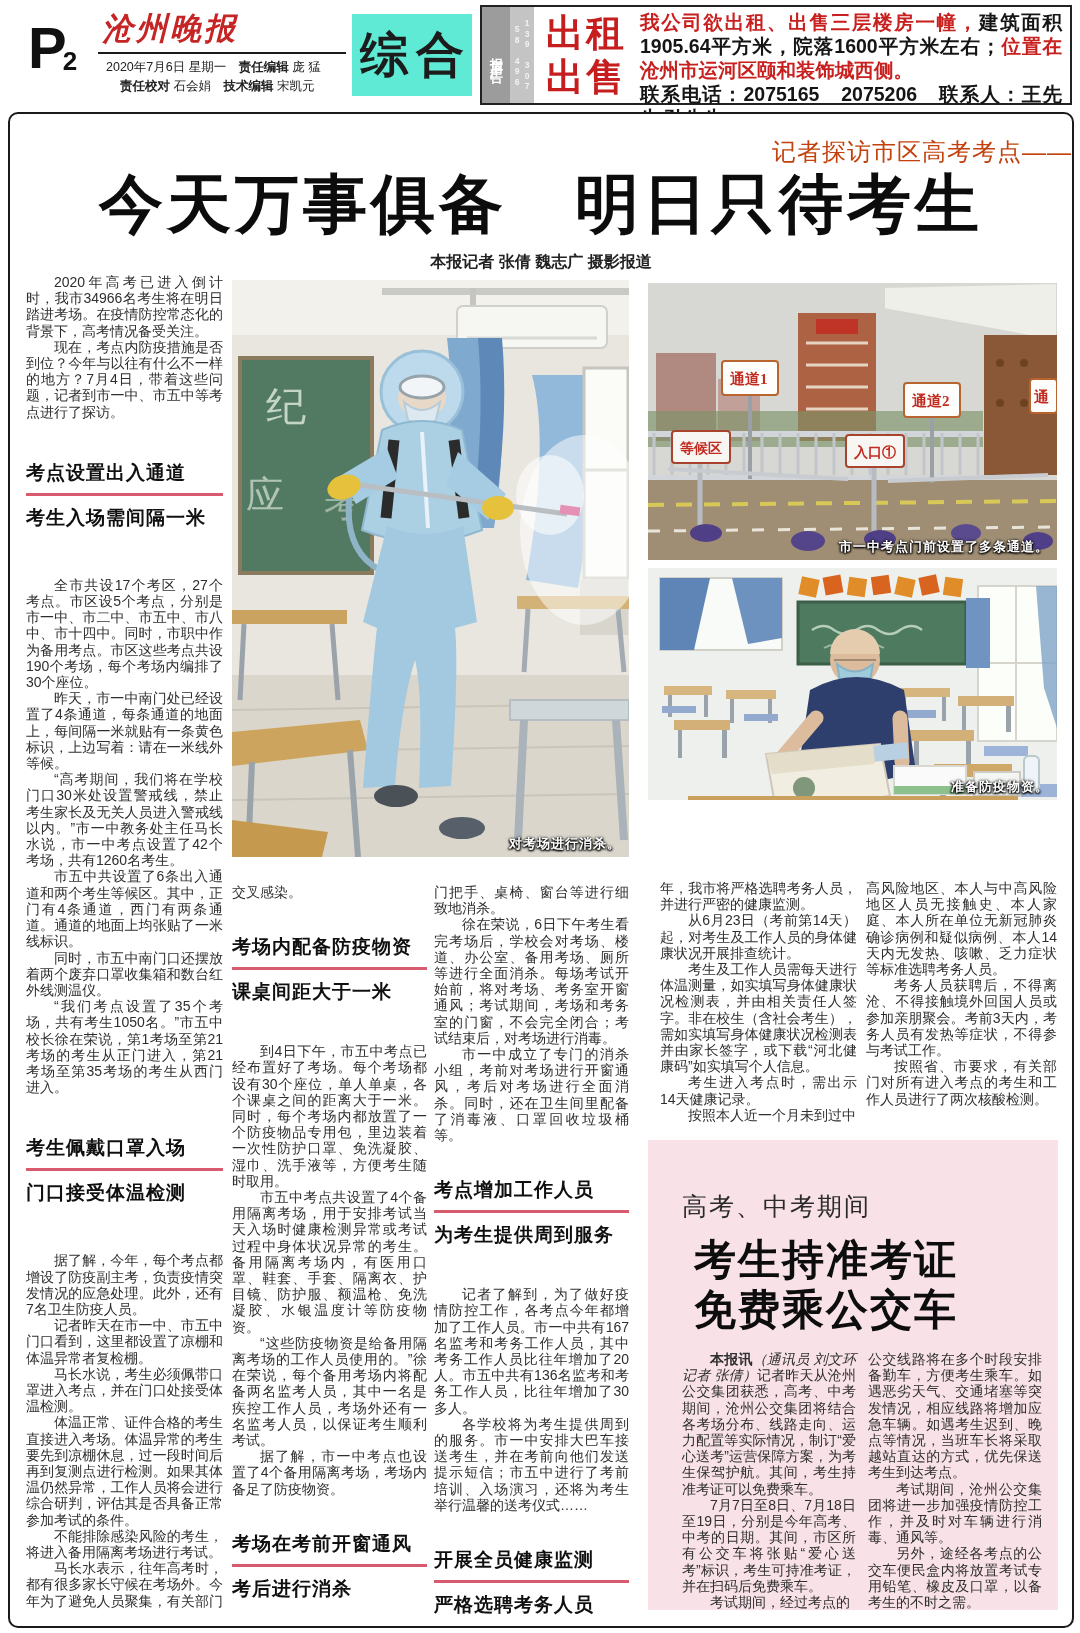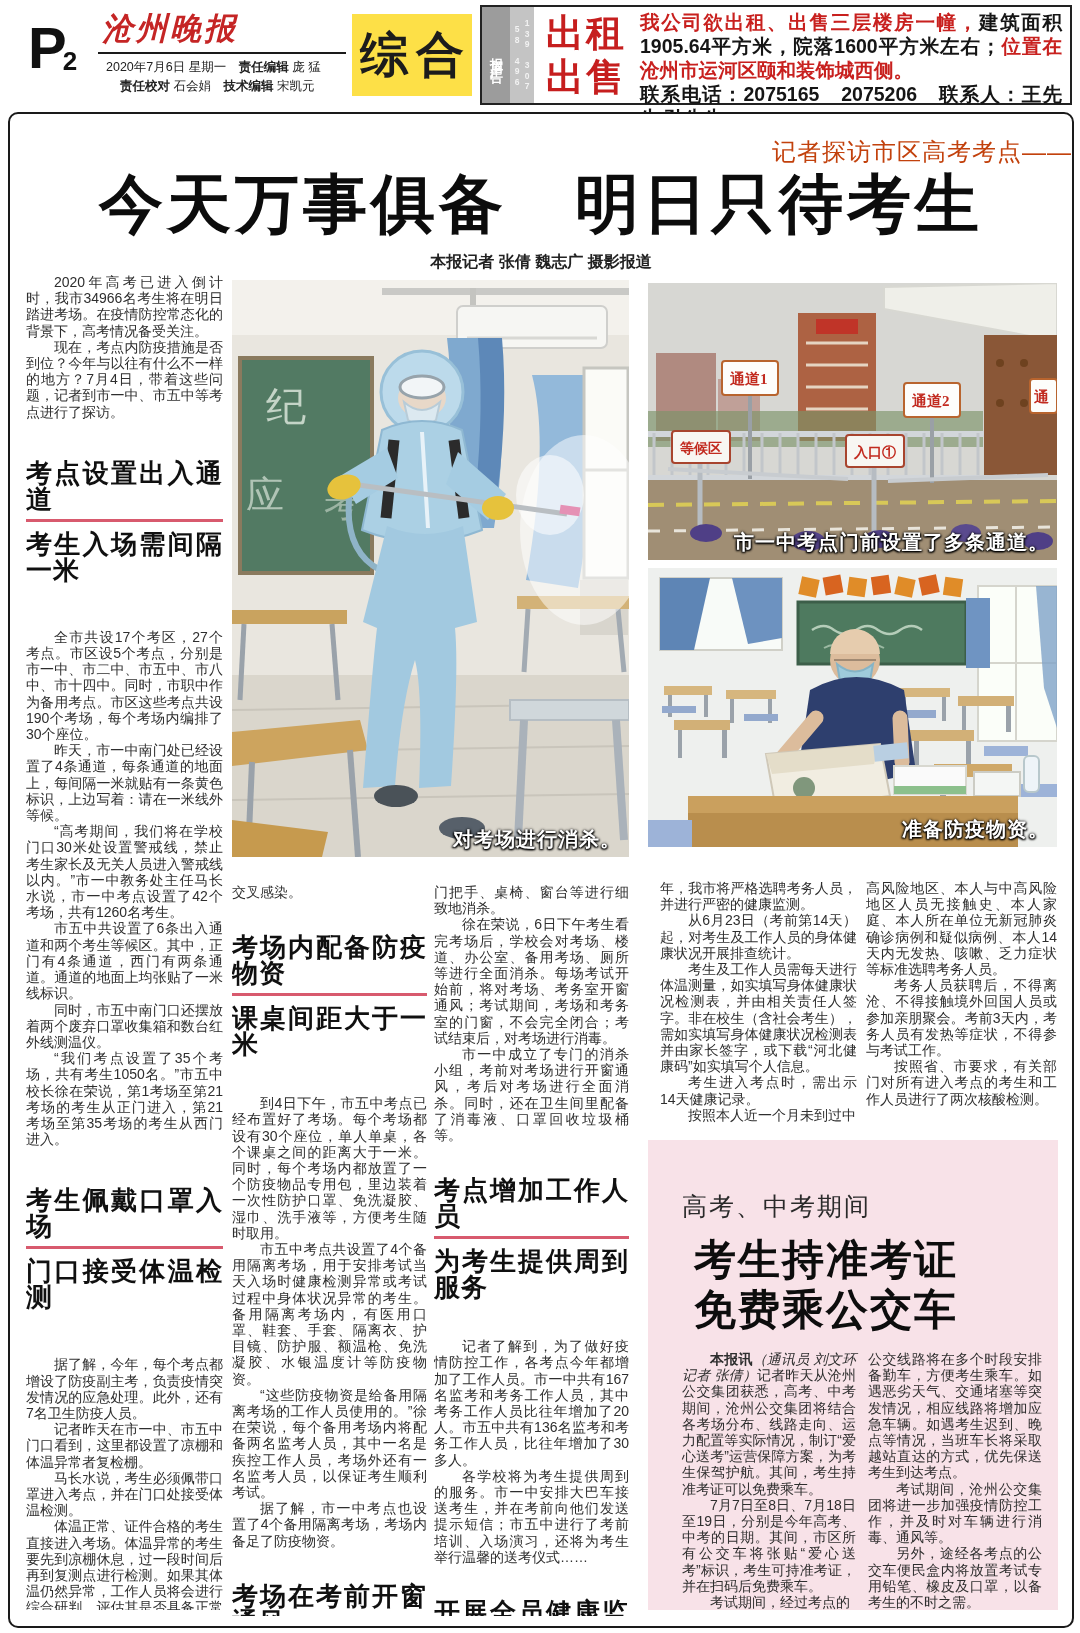--- a/index.html
+++ b/index.html
@@ -14,21 +14,21 @@
   .p-num { font-size:26px; font-weight:800; line-height:1; margin-left:-4px; }
   .paper-name {
     position:absolute; left:102px; top:8px; font-family:"DejaVu Serif",serif;
     font-style:italic; font-weight:800; font-size:31px; color:#c52525; letter-spacing:3px;
   }
   .mast-rule { position:absolute; left:98px; top:52px; width:248px; border-top:2.5px solid #1a1a1a; }
   .date-block { position:absolute; left:106px; top:58px; font-size:12.5px; line-height:19px; color:#222; white-space:nowrap; }
   .date-block b { font-weight:800; }
   .date-block .row2 { padding-left:14px; }
   .section-badge {
-    position:absolute; left:352px; top:14px; width:120px; height:82px; background:#fde047;
+    position:absolute; left:352px; top:14px; width:120px; height:82px; background:#5eead4;
     display:flex; align-items:center; justify-content:center; font-size:48px; color:#1c1c1c;
     letter-spacing:8px; padding-left:8px; box-sizing:border-box; font-weight:600;font-family:Liberation Mono, monospace;
   }
   
   .header-ad {
     position:absolute; left:480px; top:5px; width:592px; height:100px;
     border:2px solid #222; box-sizing:border-box; display:flex; background:#fff;
   }
   .ad-side {
     writing-mode:vertical-rl; text-orientation:upright; background:#9c9c9c; color:#fff;
@@ -53,28 +53,28 @@
     border:2.5px solid #1a1a1a; border-radius:10px; box-sizing:content-box; background:#fff;
   }
   .kicker { position:absolute; left:0; top:22px; width:100%; text-align:right; font-size:24px; color:#c2410c; letter-spacing:1px; font-weight:400; }
   .headline { position:absolute; left:0; top:50px; width:100%; text-align:center; font-size:64px; line-height:80px; font-weight:900; color:#0c0c0c; letter-spacing:4px; white-space:nowrap; }
   .byline { position:absolute; left:0; top:138px; width:100%; text-align:center; font-size:16px; font-weight:600; color:#222; }
   
   .col { position:absolute; overflow:hidden; font-size:14px; line-height:16.2px; text-align:justify; color:#2e2e2e; }
   .col p { margin:0; text-indent:2em; }
   .col p.cont { text-indent:0; }
   .subhead { margin:34px 0 38px; text-indent:0; }
-  .subhead .sh-line { font-size:26px; line-height:26px; font-weight:800; color:#101010; text-indent:0; letter-spacing:1px; }
+  .subhead .sh-line { font-size:19px; line-height:26px; font-weight:800; color:#101010; text-indent:0; letter-spacing:1px; }
   .subhead .sh-rule { height:3px; background:#d85a6e; margin:7px 0 9px; }
   .col1 .subhead { margin:40px 0 46px; }
   
   .photo { position:absolute; overflow:hidden; background:#ddd; }
   .photo svg { display:block; }
   .photo-caption {
-    position:absolute; right:8px; bottom:4px; color:#fff; font-size:20px; font-weight:700;
+    position:absolute; right:8px; bottom:4px; color:#fff; font-size:13px; font-weight:700;
     letter-spacing:1px; text-shadow:0 0 3px #000, 1px 1px 2px #000, -1px 1px 2px #000;
   }
   
   .bus-box {
     position:absolute; left:638px; top:1026px; width:410px; height:470px; background:#f8e2e8;
     box-sizing:border-box; padding:50px 16px 0 34px; overflow:hidden;
   }
   .bus-kicker { font-size:25px; color:#2a2a2a; letter-spacing:2px; margin-bottom:12px; }
   .bus-headline { font-size:42px; line-height:50px; font-weight:900; color:#0d0d0d; letter-spacing:2px;margin-left:12px; }
   .bus-cols { display:flex; gap:12px; margin-top:16px; }
@@ -284,21 +284,21 @@
 
         <ellipse cx="58" cy="250" rx="16" ry="9" fill="#4f3f86"></ellipse>
         <ellipse cx="160" cy="258" rx="17" ry="10" fill="#544489"></ellipse>
         <ellipse cx="232" cy="256" rx="16" ry="9" fill="#4f3f86"></ellipse>
         <ellipse cx="318" cy="250" rx="15" ry="9" fill="#5a4a8e"></ellipse>
         <ellipse cx="390" cy="258" rx="15" ry="9" fill="#4f3f86"></ellipse>
       </svg>
       <div class="photo-caption">市一中考点门前设置了多条通道。</div>
     </div>
 
-    <div class="photo" style="left:638px; top:454px; width:409px; height:279px;">
+    <div class="photo" style="left:638px; top:454px; width:409px; height:232px;">
       <svg width="409" height="289" viewBox="0 0 409 289">
         <rect width="409" height="289" fill="#eef0ee"></rect>
         <rect x="12" y="10" width="122" height="72" fill="#f8fbf8" stroke="#d0d0c8" stroke-width="2"></rect>
         <polygon points="12,10 62,10 46,82 12,82" fill="#5e85b5"></polygon>
         <polygon points="84,10 134,10 134,70 100,76" fill="#6d92c0"></polygon>
         <rect x="330" y="18" width="79" height="155" fill="#fbfef9" stroke="#d5d5cd" stroke-width="2"></rect>
         <line x1="368" y1="18" x2="368" y2="173" stroke="#d5d5cd" stroke-width="2"></line>
         <line x1="330" y1="95" x2="409" y2="95" stroke="#d5d5cd" stroke-width="2"></line>
         <polygon points="388,18 409,18 409,160 396,120" fill="#7fa3c8" opacity="0.8"></polygon>
 

